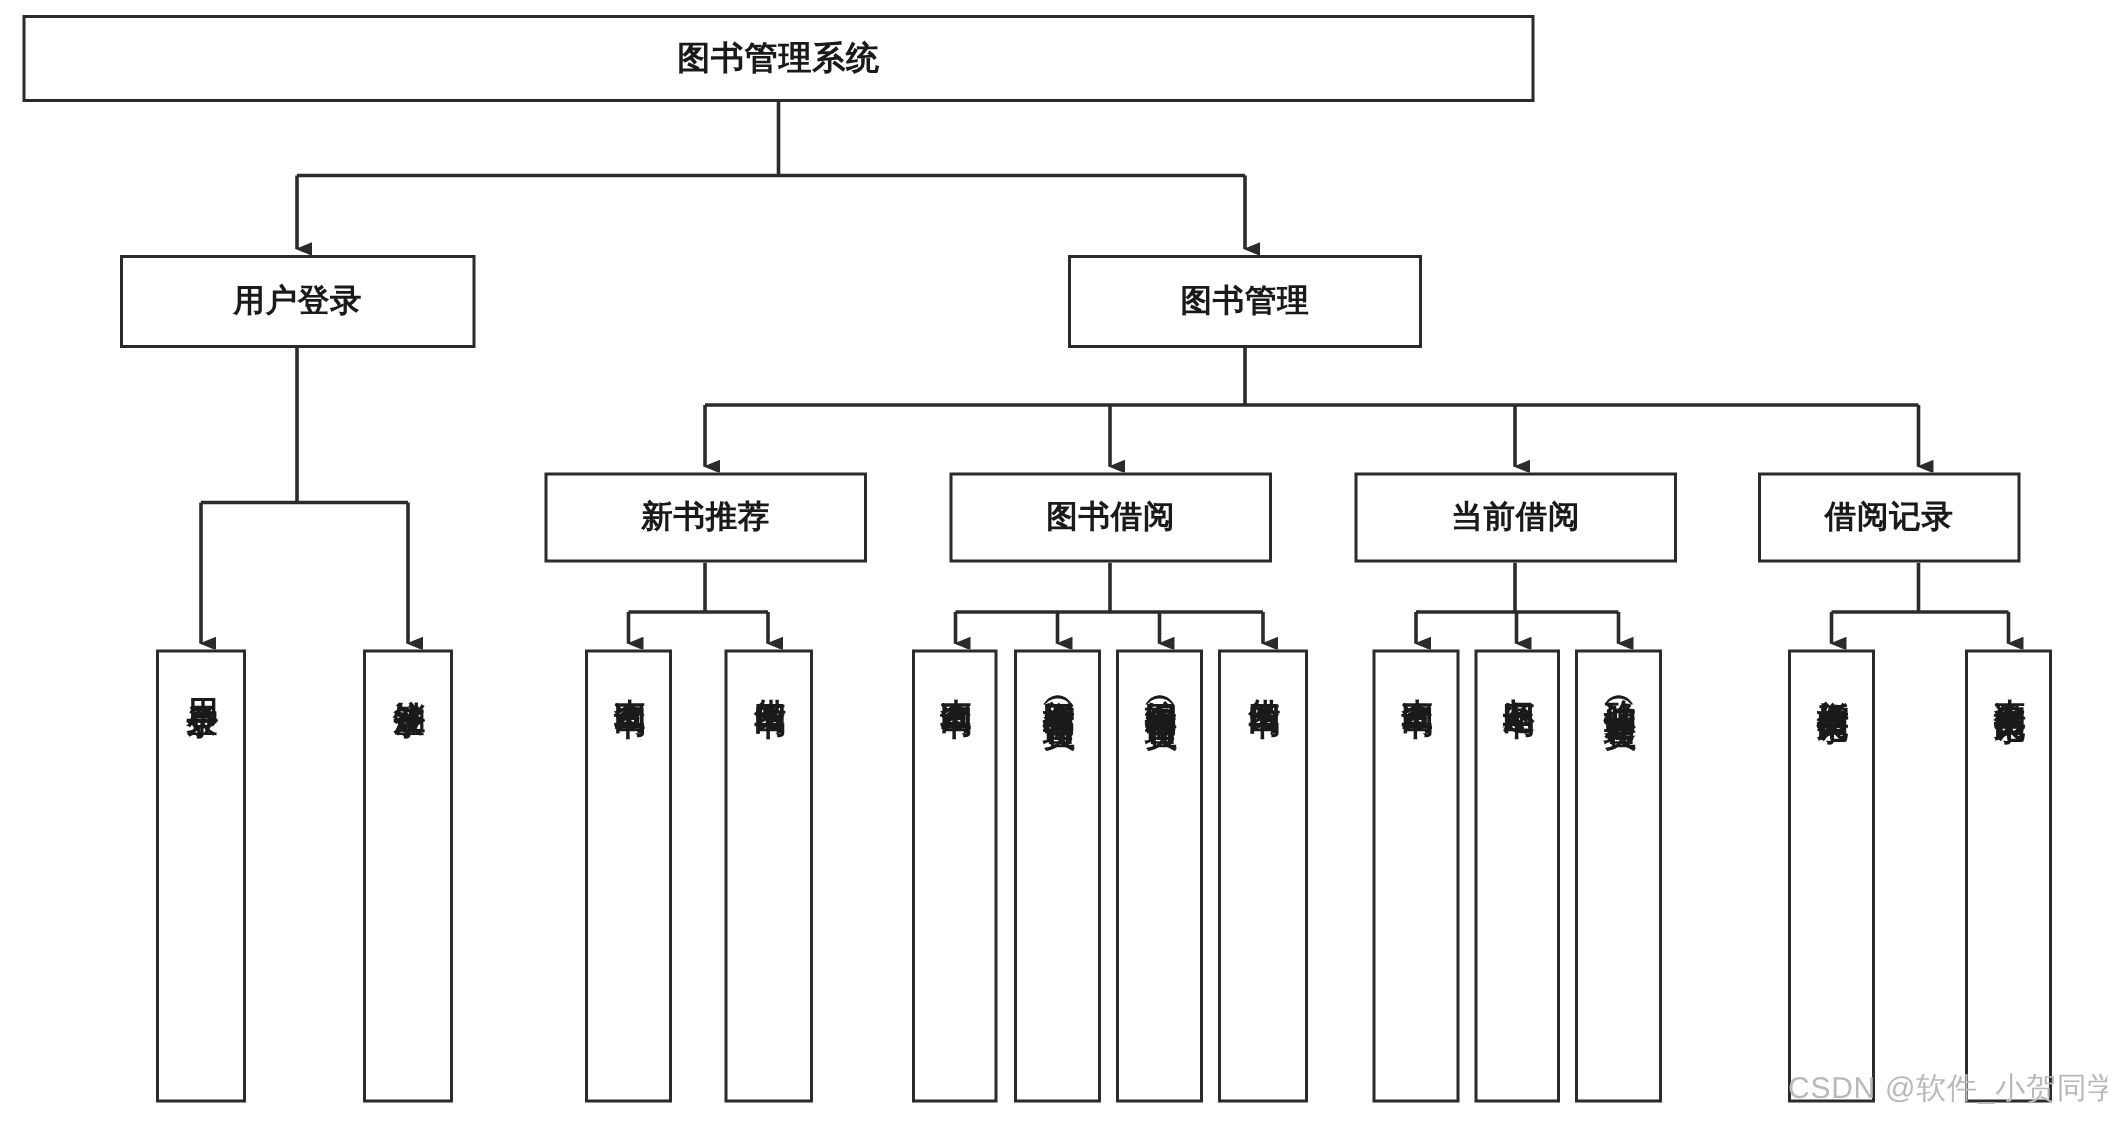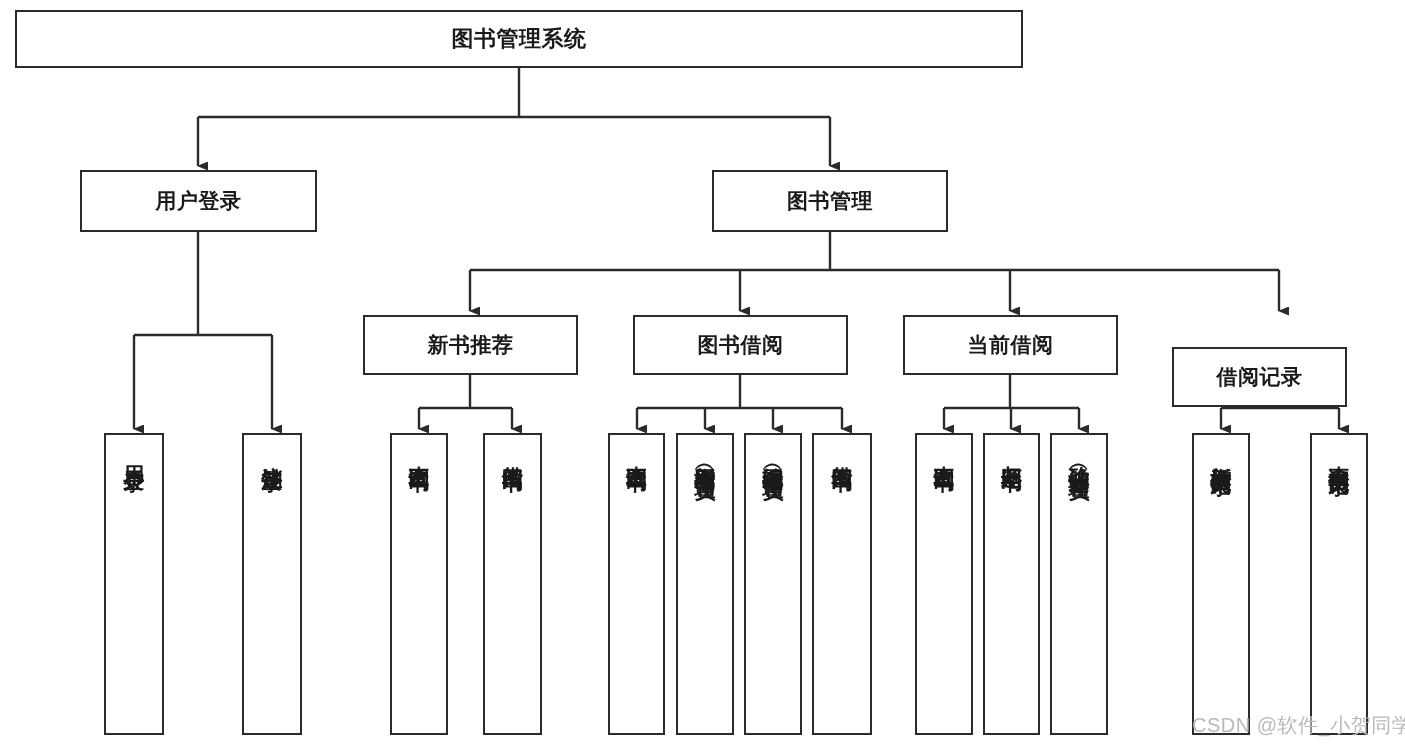--- a/index.html
+++ b/index.html
@@ -145,21 +145,21 @@
 
   <div class="node horiz" style="left: 363px; top: 315px; width: 215px; height: 60px;">
     <span class="node-label">新书推荐</span>
   </div>
   <div class="node horiz" style="left: 633px; top: 315px; width: 215px; height: 60px;">
     <span class="node-label">图书借阅</span>
   </div>
   <div class="node horiz" style="left: 903px; top: 315px; width: 215px; height: 60px;">
     <span class="node-label">当前借阅</span>
   </div>
-  <div class="node horiz" style="left: 1172px; top: 315px; width: 175px; height: 60px; margin-top: 32px;">
+  <div class="node horiz" style="left: 1172px; top: 315px; width: 175px; height: 60px;">
     <span class="node-label">借阅记录</span>
   </div>
 
   <div class="node leaf" style="left: 104px; top: 433px; width: 60px; height: 302px;">
     <span class="node-label">用户登录</span>
   </div>
   <div class="node leaf" style="left: 242px; top: 433px; width: 60px; height: 302px;">
     <span class="node-label">注销登录</span>
   </div>
   <div class="node leaf" style="left: 390px; top: 433px; width: 58px; height: 302px;">

